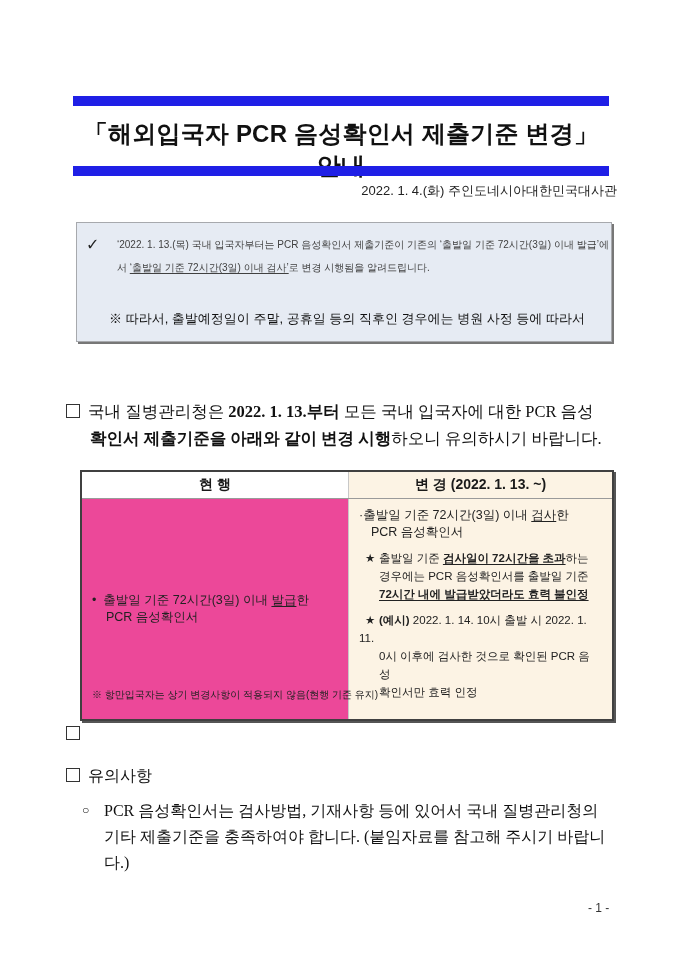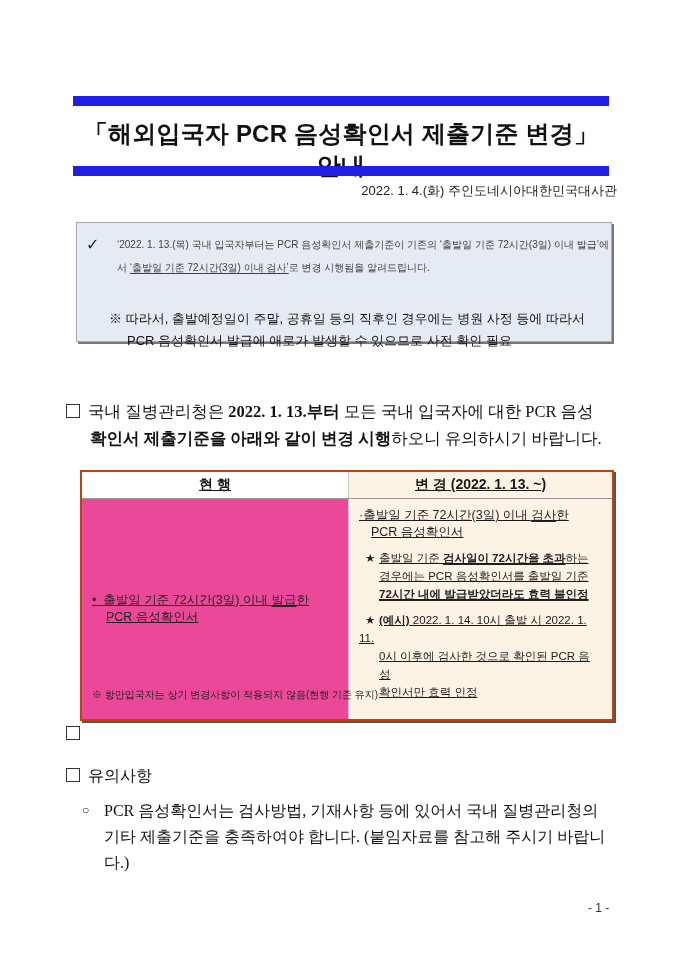--- a/index.html
+++ b/index.html
@@ -35,21 +35,21 @@
           vertical-align: -1px; margin-right: 8px; }
 
     .body-serif { font-family: "Liberation Serif", "DejaVu Serif", serif; }
 
     .intro { left: 66px; top: 398px; width: 552px; font-size: 16.5px; line-height: 27px; color: #111; }
     .intro .line2 { padding-left: 24px; }
     .b { font-weight: bold; }
 
     table.cmp { position: absolute; left: 80px; top: 470px; width: 534px;
                 border-collapse: collapse; font-family: "Liberation Sans", sans-serif;
-                border: 2px solid #c2410c; box-shadow: 2px 2px 0 #555; text-decoration: underline; }
+                border: 2px solid #404040; box-shadow: 2px 2px 0 #555; }
     table.cmp th { font-size: 14px; font-weight: bold; height: 26px; padding: 0;
                    border-bottom: 1px solid #9a9a9a; }
     table.cmp th.cur { width: 266px; background: #ffffff; border-right: 1px solid #c8c8c8; }
     table.cmp th.new { background: #fcf3e4; }
     table.cmp td { vertical-align: top; padding: 0; }
     table.cmp td.cur { background: #ec4899; border-right: 1px solid #c8c8c8; height: 166px;
                        vertical-align: middle; }
     table.cmp td.new { background: #fcf3e4; }
     .cell-cur { padding: 0 14px 0 10px; font-size: 12.5px; line-height: 17px; color: #222; }
     .cell-cur .cont { padding-left: 14px; }
@@ -83,21 +83,20 @@
 <div class="abs dateline">
   <span>2022. 1. 4.(화)</span>
   <span>주인도네시아대한민국대사관</span>
 </div>
 
 <div class="abs notice">
   <span class="check">✓</span>
   <div class="para"><span>‘2022. 1. 13.(목) 국내 입국자부터는 PCR 음성확인서 제출기준이 기존의 ‘출발일 기준 72시간(3일) 이내 발급’에서 </span><span class="u">‘출발일 기준 72시간(3일) 이내 검사’</span><span>로 변경 시행됨을 알려드립니다.</span></div>
   <div class="sub">
     <div><span>※</span> <span>따라서, 출발예정일이 주말, 공휴일 등의 직후인 경우에는 병원 사정 등에 따라서</span></div>
-    <div class="cont">PCR 음성확인서 발급에 애로가 발생할 수 있으므로 사전 확인 필요</div>
   </div>
 </div>
 
 <div class="abs intro body-serif">
   <div><span class="sq"></span><span>국내 질병관리청은 </span><span class="b">2022. 1. 13.부터</span><span> 모든 국내 입국자에 대한 PCR 음성</span></div>
   <div class="line2"><span class="b">확인서 제출기준을 아래와 같이 변경 시행</span><span>하오니 유의하시기 바랍니다.</span></div>
 </div>
 
 <table class="cmp">
   <thead>

